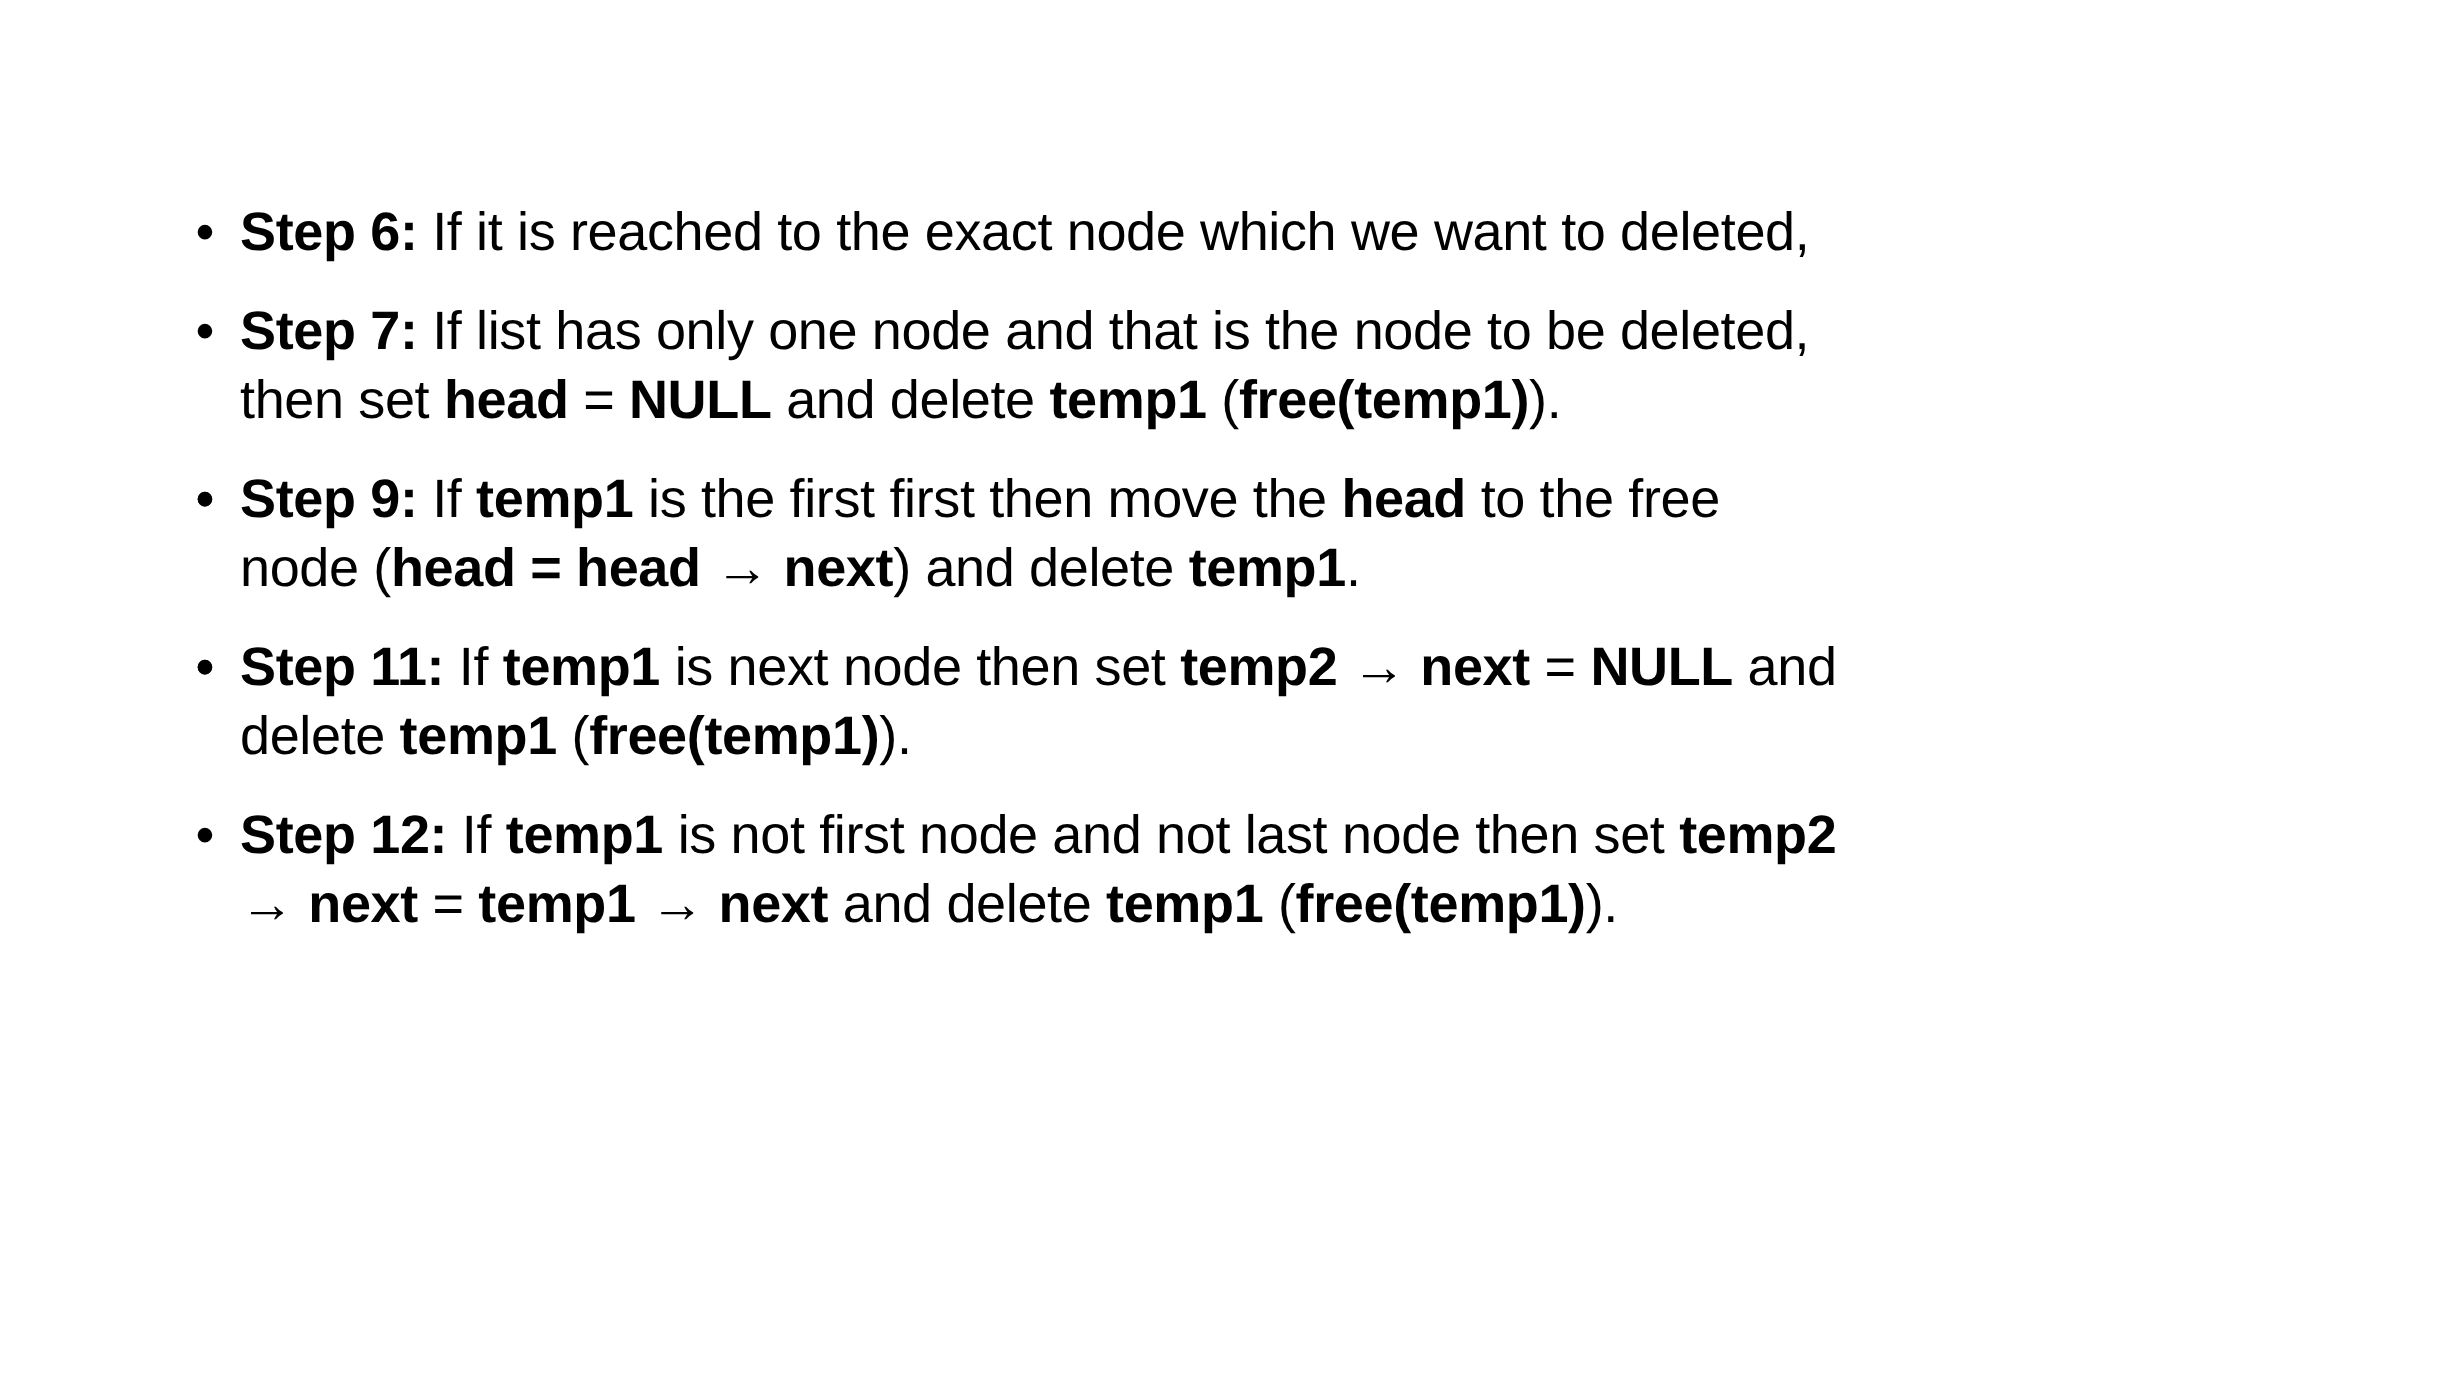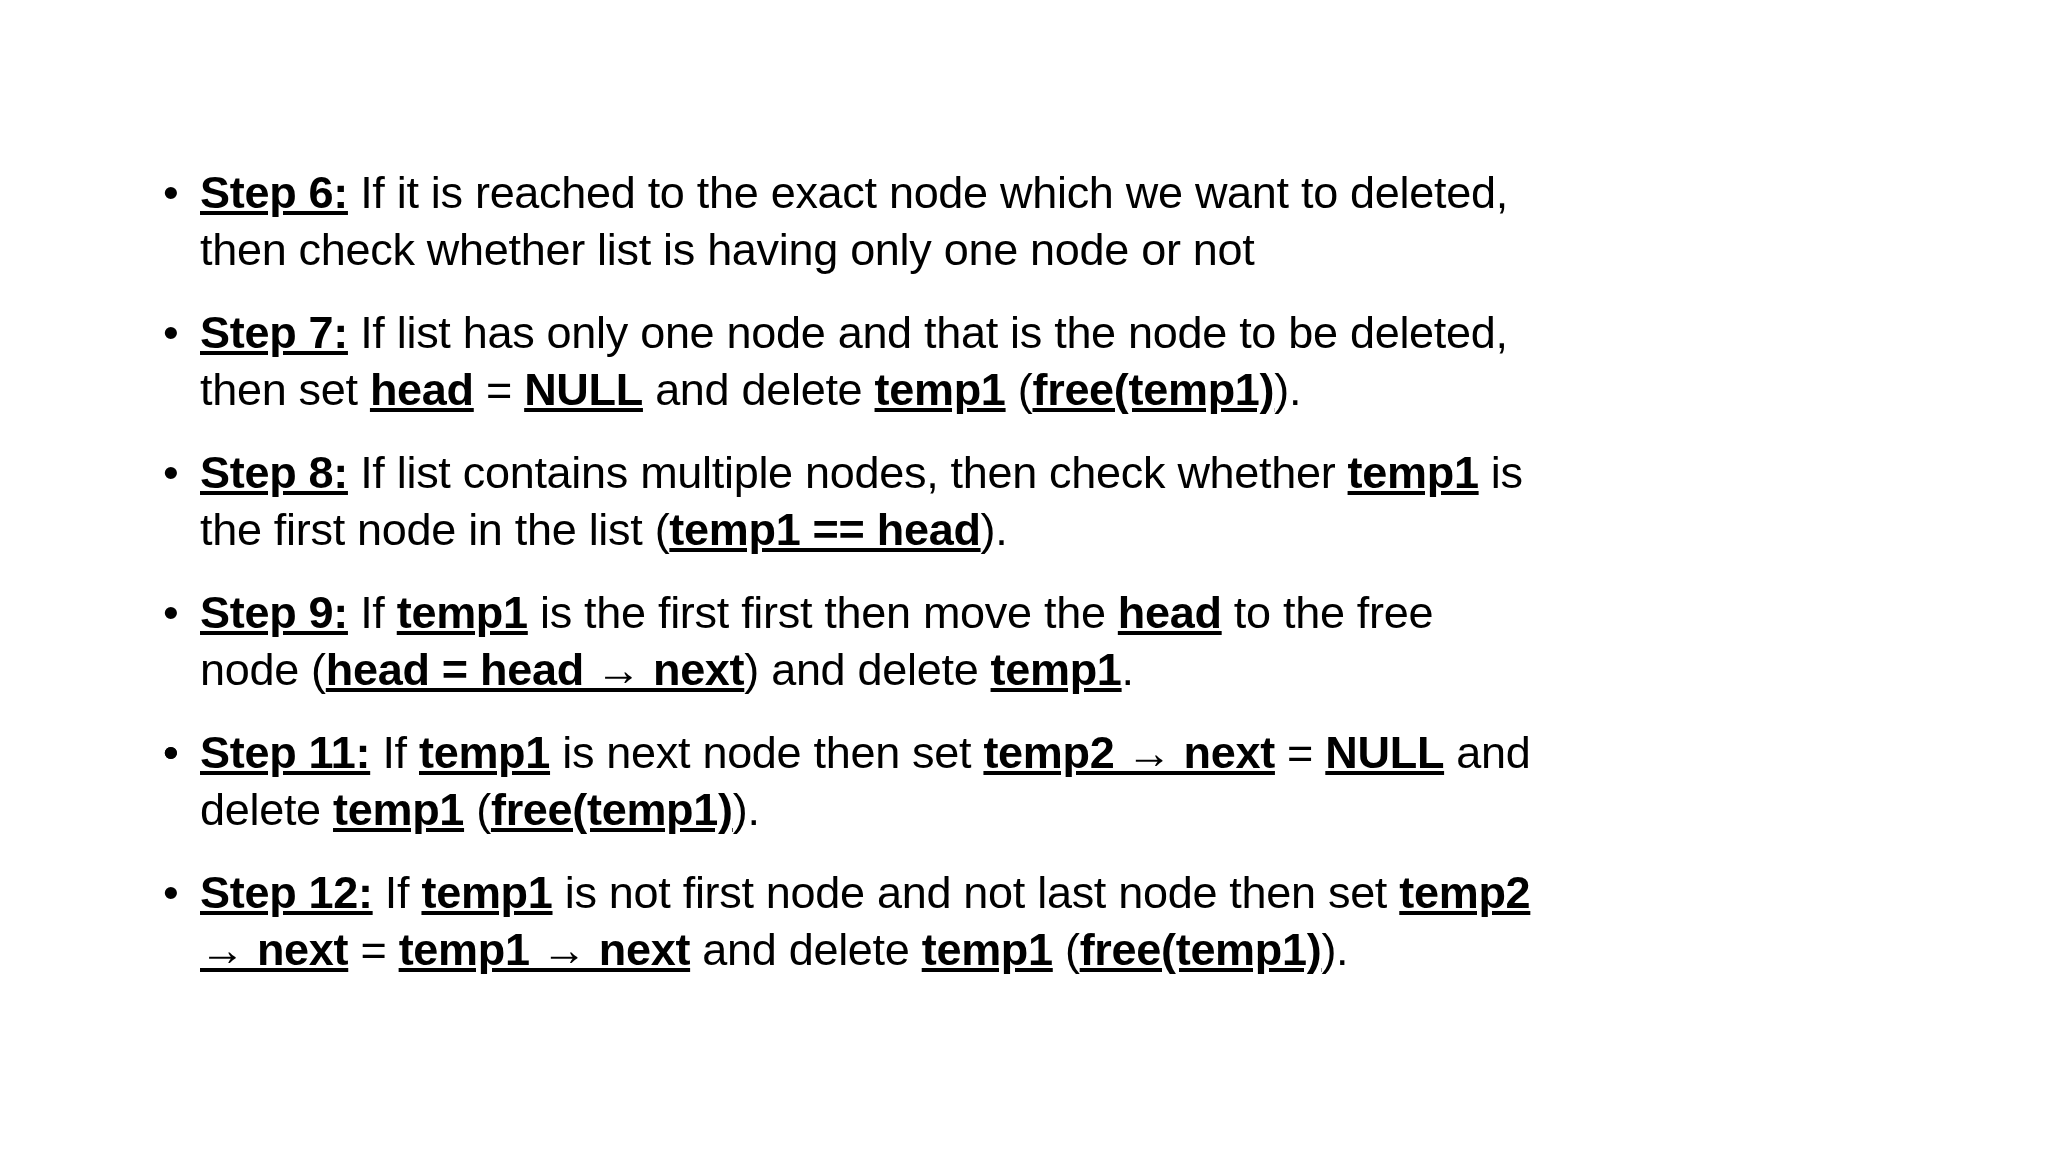--- a/index.html
+++ b/index.html
@@ -35,29 +35,28 @@
     margin-top: 26px;
   }
   .bullet {
     position: absolute;
     left: 0;
     top: 0;
     font-size: 45px;
   }
   .b {
     font-weight: bold;
-    text-decoration: underline;
   }
 </style>
 </head>
 <body>
 
 <div class="slide">
   <ul class="steps">
-      <li><span class="bullet">•</span><span class="content"><span class="b">Step 6:</span><span> If it is reached to the exact node which we want to deleted,</span><br><span>then check whether list is having only one node or not</span></span></li>
+      <li><span class="bullet">•</span><span class="content"><span class="b">Step 6:</span><span> If it is reached to the exact node which we want to deleted,</span><br></span></li>
       <li><span class="bullet">•</span><span class="content"><span class="b">Step 7:</span><span> If list has only one node and that is the node to be deleted,</span><br><span>then set </span><span class="b">head</span><span> = </span><span class="b">NULL</span><span> and delete </span><span class="b">temp1</span><span> (</span><span class="b">free(temp1)</span><span>).</span></span></li>
-      <li><span class="bullet">•</span><span class="content"><span class="b">Step 8:</span><span> If list contains multiple nodes, then check whether </span><span class="b">temp1</span><span> is</span><br><span>the first node in the list (</span><span class="b">temp1 == head</span><span>).</span></span></li>
+      <li><span class="bullet">•</span></li>
       <li><span class="bullet">•</span><span class="content"><span class="b">Step 9:</span><span> If </span><span class="b">temp1</span><span> is the first first then move the </span><span class="b">head</span><span> to the free</span><br><span>node (</span><span class="b">head = head → next</span><span>) and delete </span><span class="b">temp1</span><span>.</span></span></li>
       <li><span class="bullet">•</span></li>
       <li><span class="bullet">•</span><span class="content"><span class="b">Step 11:</span><span> If </span><span class="b">temp1</span><span> is next node then set </span><span class="b">temp2 → next</span><span> = </span><span class="b">NULL</span><span> and</span><br><span>delete </span><span class="b">temp1</span><span> (</span><span class="b">free(temp1)</span><span>).</span></span></li>
       <li><span class="bullet">•</span><span class="content"><span class="b">Step 12:</span><span> If </span><span class="b">temp1</span><span> is not first node and not last node then set </span><span class="b">temp2</span><br><span class="b">→ next</span><span> = </span><span class="b">temp1 → next</span><span> and delete </span><span class="b">temp1</span><span> (</span><span class="b">free(temp1)</span><span>).</span></span></li>
     </ul>
 </div>
 
 </body></html>

